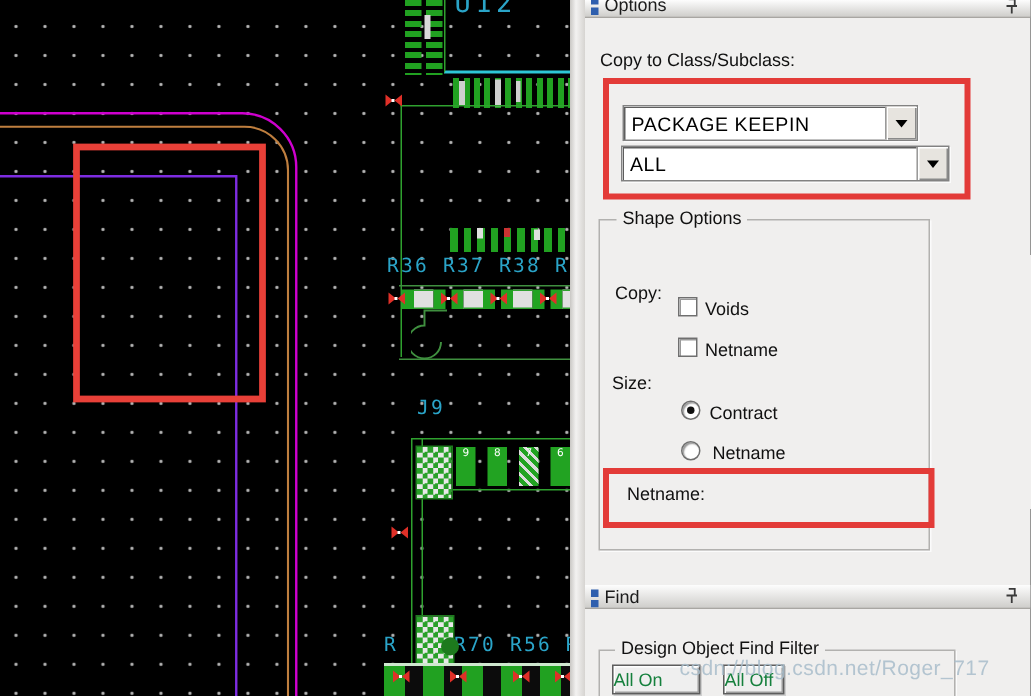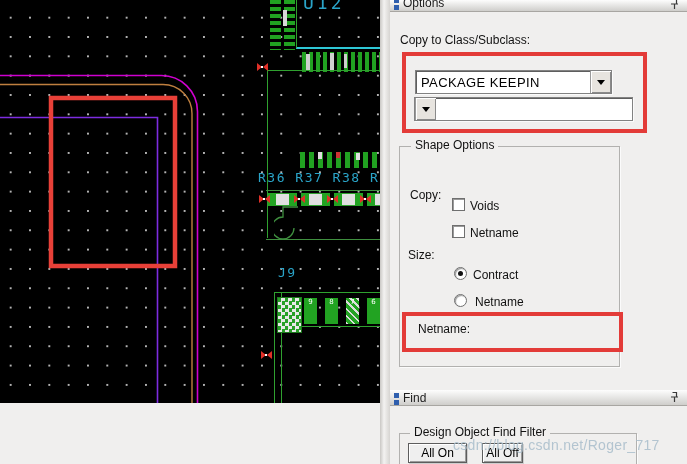--- a/index.html
+++ b/index.html
@@ -4,21 +4,21 @@
 <style>
   html,body{margin:0;padding:0;}
   body{
     width:687px;height:464px;position:relative;overflow:hidden;
     background:#f0efee;font-family:"Liberation Sans",sans-serif;
   }
   .abs{position:absolute;}
 
   
   #canvas{
-    left:0;top:0;width:380px;height:403px;background:#000;overflow:hidden;
+    left:0;top:0;width:380px;height:464px;background:#000;overflow:hidden;
   }
   #canvas .dots{
     left:0;top:0;right:0;bottom:0;
     background-image:radial-gradient(#b4b4b4 0.8px, transparent 1.4px);
     background-size:19.33px 19.33px;background-position:1px 8px;
   }
   .cadtext{color:#2aa4c8;font-family:"DejaVu Sans Mono",monospace;font-size:13px;
            letter-spacing:1.5px;white-space:pre;line-height:14px;}
   .u12text{font-size:18px;letter-spacing:3px;line-height:18px;}
   .padstripe-v{background:repeating-linear-gradient(90deg,#21a121 0 4px,transparent 4px 7px);}
@@ -73,21 +73,21 @@
     box-shadow:inset 1px 1px 0 #9a9a9a;box-sizing:border-box;}
   .radio{width:13px;height:13px;background:#fff;border:1px solid #6f6f6f;border-radius:50%;
     box-sizing:border-box;box-shadow:inset 1px 1px 1px #9a9a9a;}
   .radio.on::after{content:"";position:absolute;left:3px;top:3px;width:5px;height:5px;border-radius:50%;background:#111;}
 
   .field{background:#fff;border:1px solid #828282;box-shadow:inset 1px 1px 0 #5e5e5e;
     font-size:13px;padding:0 0 0 6px;font-family:"Liberation Sans",sans-serif;color:#000;box-sizing:border-box;outline:none;}
 
   .winbtn{background:#efefef;border:1px solid #5d5d5d;
     box-shadow:inset 1px 1px 0 #fff, inset -1px -1px 0 #9b9b9b, 1px 1px 0 #cfcfcf;
-    font-size:12px;color:#000000;text-align:center;line-height:18px;box-sizing:border-box;
+    font-size:12px;color:#15803d;text-align:left;line-height:18px;box-sizing:border-box;
     font-family:"Liberation Sans",sans-serif;padding:0;}
 
   #watermark{left:453px;top:437px;font-size:14px;color:rgba(170,190,204,0.88);
     white-space:nowrap;z-index:50;letter-spacing:0.3px;}
 </style>
 </head>
 <body>
 
 <div id="canvas" class="abs">
   <div class="dots abs"></div>
@@ -210,20 +210,21 @@
 
   <div class="abs redbox" style="left:12px;top:52px;width:237px;height:73px"></div>
 
   <div class="abs combo" style="left:25px;top:70px;width:197px;height:24px">
     <span class="val">PACKAGE KEEPIN</span>
     <span class="btn">
         <b></b>
       </span>
   </div>
   <div class="abs combo" style="left:24px;top:97px;width:219px;height:24px">
+    <span class="val">ALL</span>
     <span class="btn">
         <b></b>
       </span>
   </div>
 
   <div class="abs groupbox" style="left:9px;top:146px;width:219px;height:219px"></div>
   <div class="grouplabel" style="left:21px;top:139px">Shape Options</div>
 
   <div class="abs" style="left:20px;top:188px">Copy:</div>
   <div class="abs checkbox" style="left:62px;top:198px"></div>

